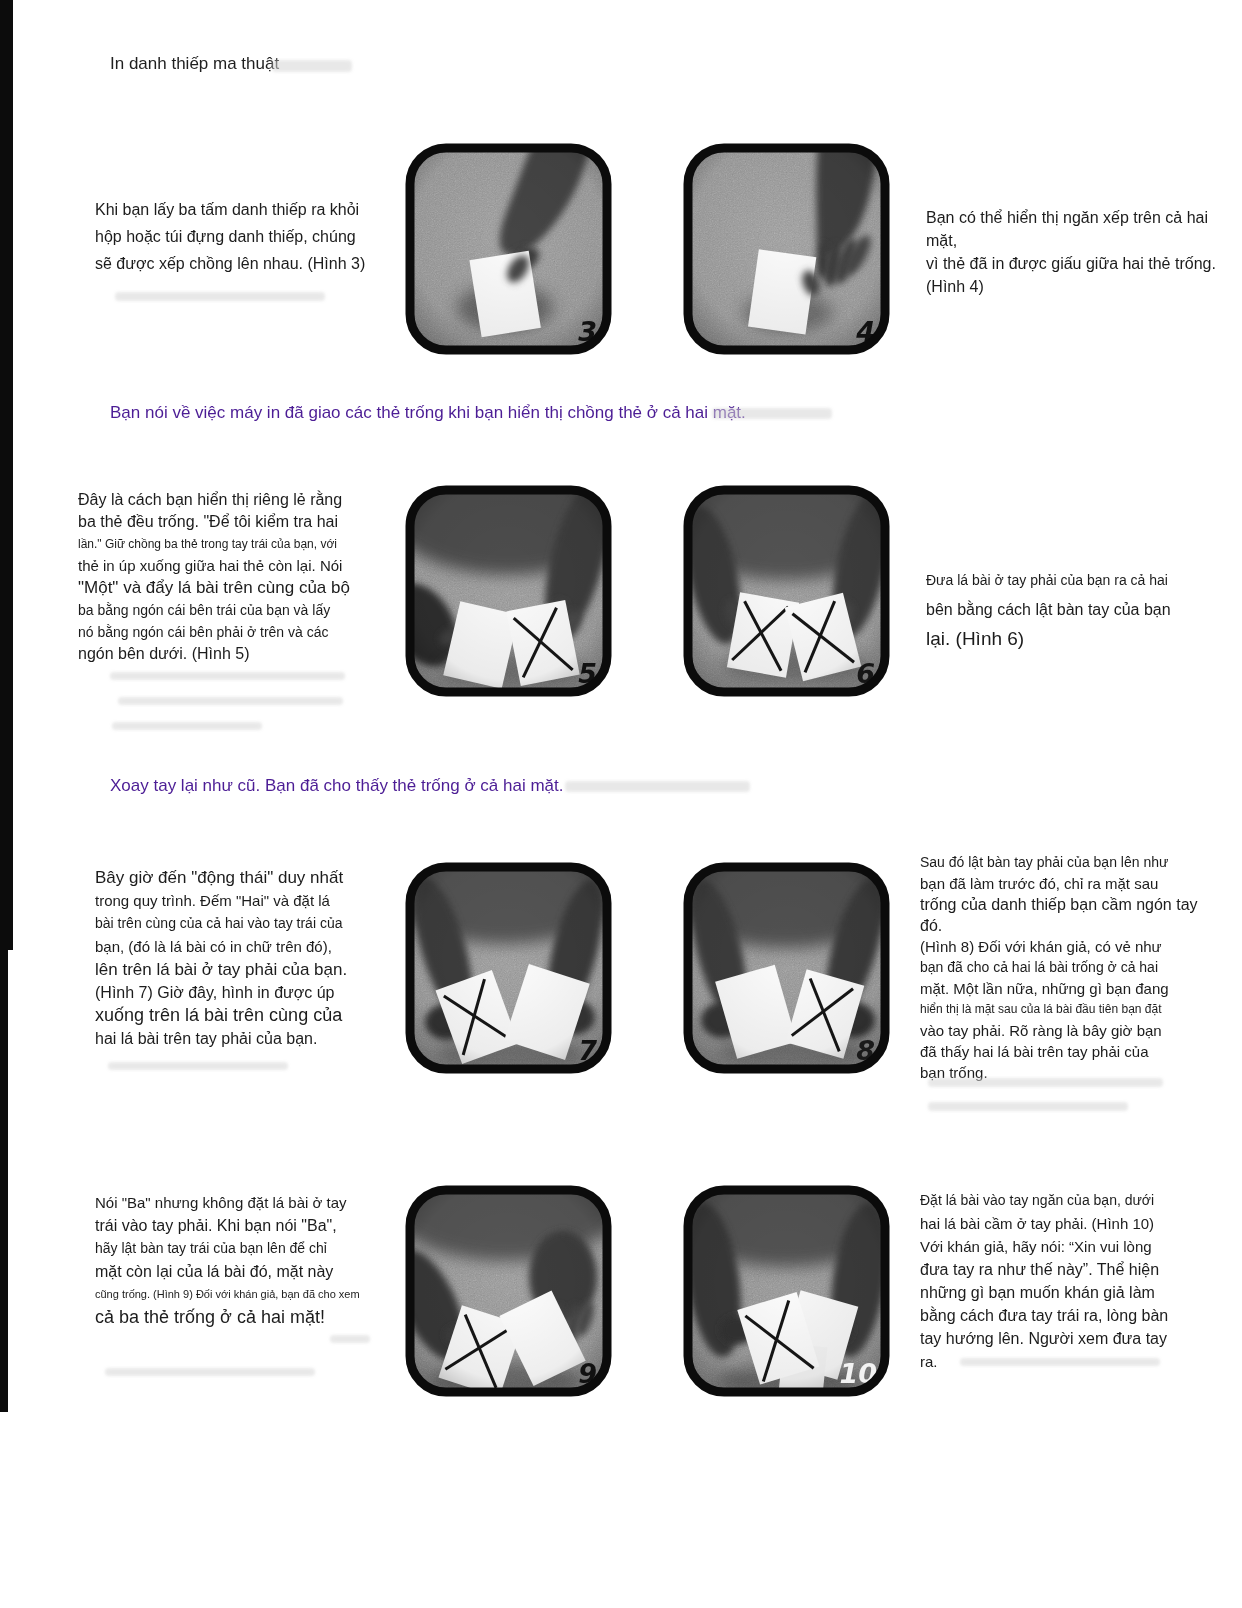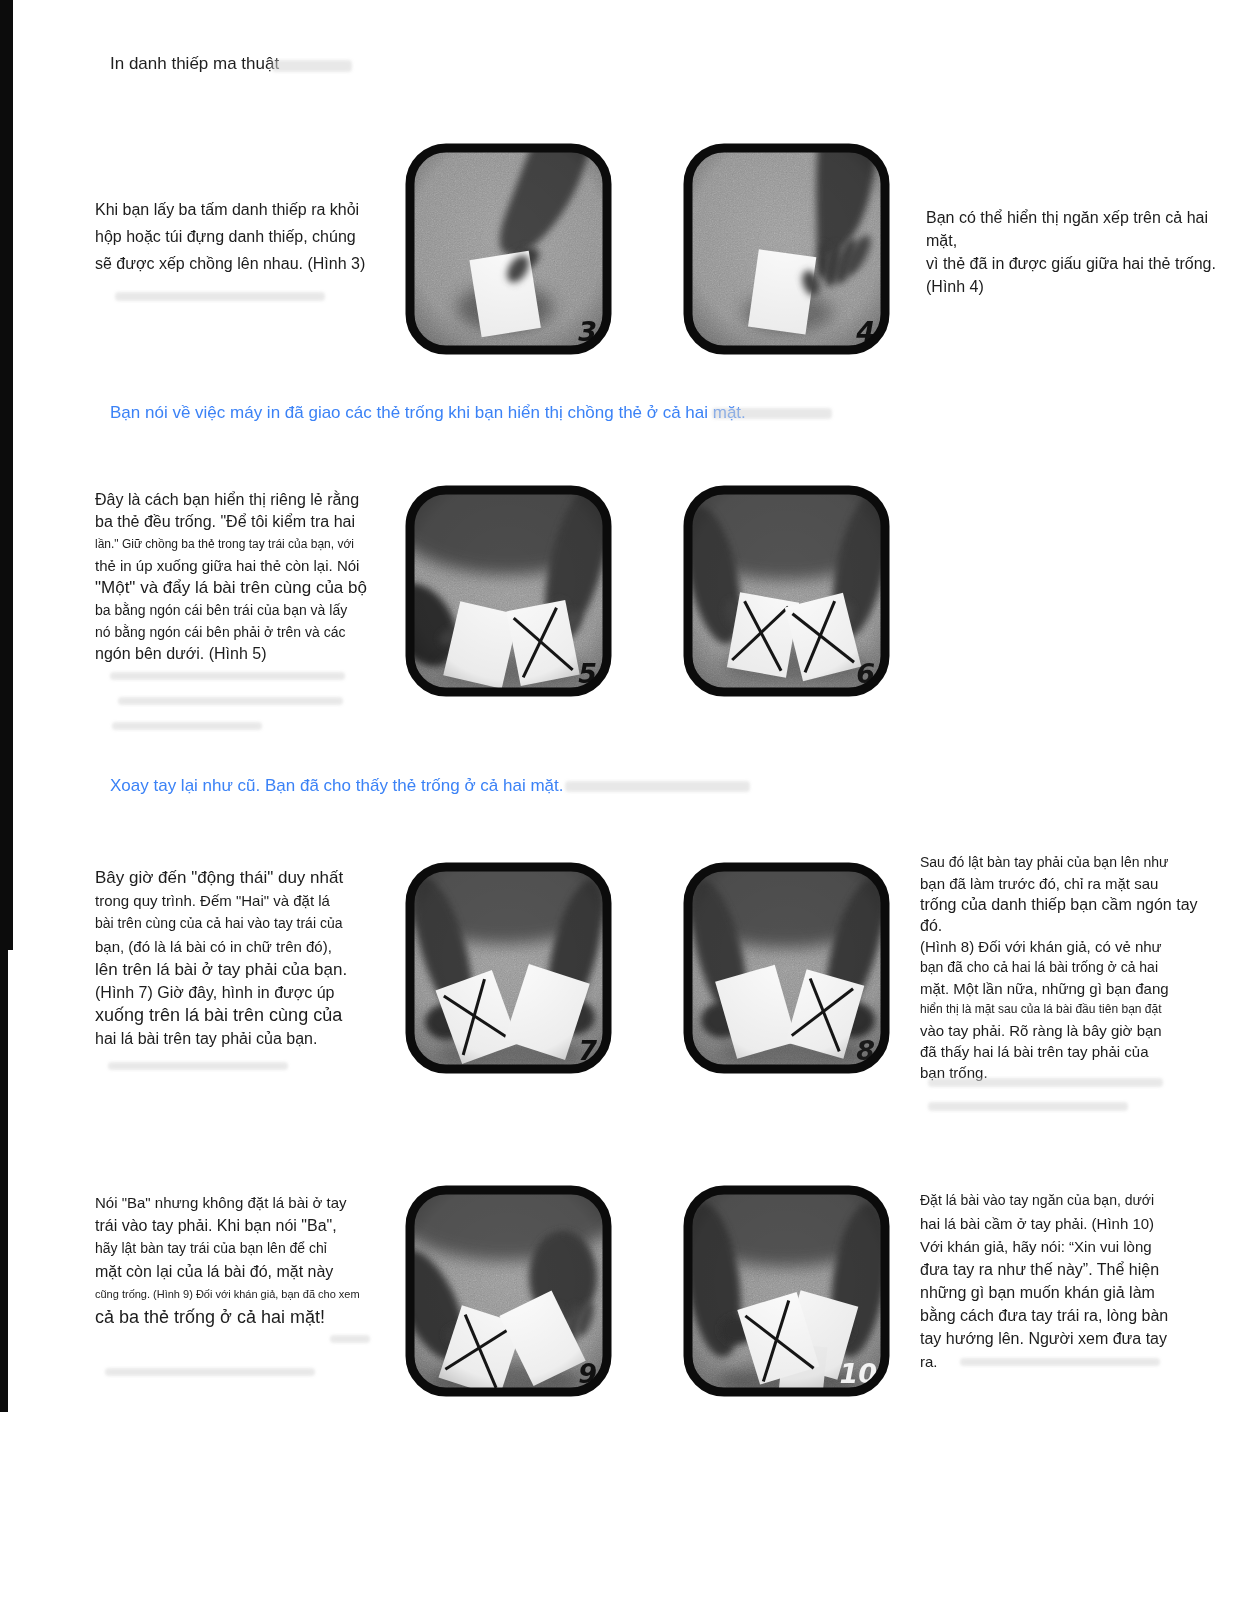--- a/index.html
+++ b/index.html
@@ -6,21 +6,21 @@
   #page{
     position:relative;width:1242px;height:1412px;background:#ffffff;overflow:hidden;
     font-family:"Liberation Sans","DejaVu Sans",sans-serif;color:#1c1c1c;
   }
   .abs{position:absolute;}
   .txt span{display:block;}
   .tcenter{}
   .s11{font-size:11px}.s12{font-size:12px}.s13{font-size:16px}.s14{font-size:14px}
   .s15{font-size:15px}.s16{font-size:16px}.s17{font-size:17px}.s18{font-size:18px}.s19{font-size:19px}
   #header{font-size:17px;color:#1f1f1f;}
-  .interstitial{font-size:17px;color:#3b82f6;white-space:nowrap;}
+  .interstitial{font-size:17px;color:#4c1d95;white-space:nowrap;}
   #page-number{font-size:16px;color:#161616;}
   .photo{position:absolute;width:207px;height:212px;}
   .fig-num{font:italic 700 27px "DejaVu Sans",sans-serif;}
   .edge-bar{position:absolute;background:#0c0c0c;}
   .smudge{position:absolute;background:#d7d7d7;opacity:.55;border-radius:4px;filter:blur(1.5px);}
   .lt{line-height:27px}
   .lt2{line-height:22px}
   .lt3{line-height:23px}
   .rt1{line-height:23px}
   .rt2{line-height:29px}
@@ -110,21 +110,21 @@
 
   <div class="abs txt rt1" style="left:926px;top:206px;width:290px">
     <span class="s13">Bạn có thể hiển thị ngăn xếp trên cả hai mặt,</span>
     <span class="s13">vì thẻ đã in được giấu giữa hai thẻ trống.</span>
     <span class="s13">(Hình 4)</span>
   </div>
 
   <div class="abs interstitial" style="left:110px;top:403px">Bạn nói về việc máy in đã giao các thẻ trống khi bạn hiển thị chồng thẻ ở cả hai mặt.</div>
   <div class="smudge" style="left:712px;top:408px;width:120px;height:11px"></div>
 
-  <div class="abs txt tcenter lt2" style="left:95px;top:489px;width:315px">
+  <div class="abs txt tcenter lt2" style="left:78px;top:489px;width:315px">
     <span class="s16">Đây là cách bạn hiển thị riêng lẻ rằng</span>
     <span class="s16">ba thẻ đều trống. "Để tôi kiểm tra hai</span>
     <span class="s12">lần." Giữ chồng ba thẻ trong tay trái của bạn, với</span>
     <span class="s15">thẻ in úp xuống giữa hai thẻ còn lại. Nói</span>
     <span class="s17">"Một" và đẩy lá bài trên cùng của bộ</span>
     <span class="s14">ba bằng ngón cái bên trái của bạn và lấy</span>
     <span class="s14">nó bằng ngón cái bên phải ở trên và các</span>
     <span class="s16">ngón bên dưới. (Hình 5)</span>
   </div>
   <div class="smudge" style="left:110px;top:672px;width:235px;height:8px"></div>
@@ -175,20 +175,25 @@
         <rect x="110" y="114" width="60" height="76" fill="#fcfcfc"></rect>
         <line x1="116" y1="122" x2="164" y2="184" stroke="#161616" stroke-width="3"></line>
         <line x1="160" y1="120" x2="114" y2="182" stroke="#161616" stroke-width="3"></line>
       </g>
       <rect width="207" height="212" fill="url(#vig)"></rect>
       <text class="fig-num" x="192" y="198" text-anchor="end" fill="#161616">6</text>
     </g>
     <rect x="5" y="5" width="197" height="202" rx="36" fill="none" stroke="#0b0b0b" stroke-width="9"></rect>
   </svg>
 
+  <div class="abs txt rt2" style="left:926px;top:566px;width:290px">
+    <span class="s14">Đưa lá bài ở tay phải của bạn ra cả hai</span>
+    <span class="s16">bên bằng cách lật bàn tay của bạn</span>
+    <span class="s19">lại. (Hình 6)</span>
+  </div>
 
   <div class="abs interstitial" style="left:110px;top:776px">Xoay tay lại như cũ. Bạn đã cho thấy thẻ trống ở cả hai mặt.</div>
   <div class="smudge" style="left:565px;top:781px;width:185px;height:11px"></div>
 
   <div class="abs txt tcenter lt3" style="left:95px;top:866px;width:320px">
     <span class="s17">Bây giờ đến "động thái" duy nhất</span>
     <span class="s15">trong quy trình. Đếm "Hai" và đặt lá</span>
     <span class="s14">bài trên cùng của cả hai vào tay trái của</span>
     <span class="s15">bạn, (đó là lá bài có in chữ trên đó),</span>
     <span class="s17">lên trên lá bài ở tay phải của bạn.</span>

